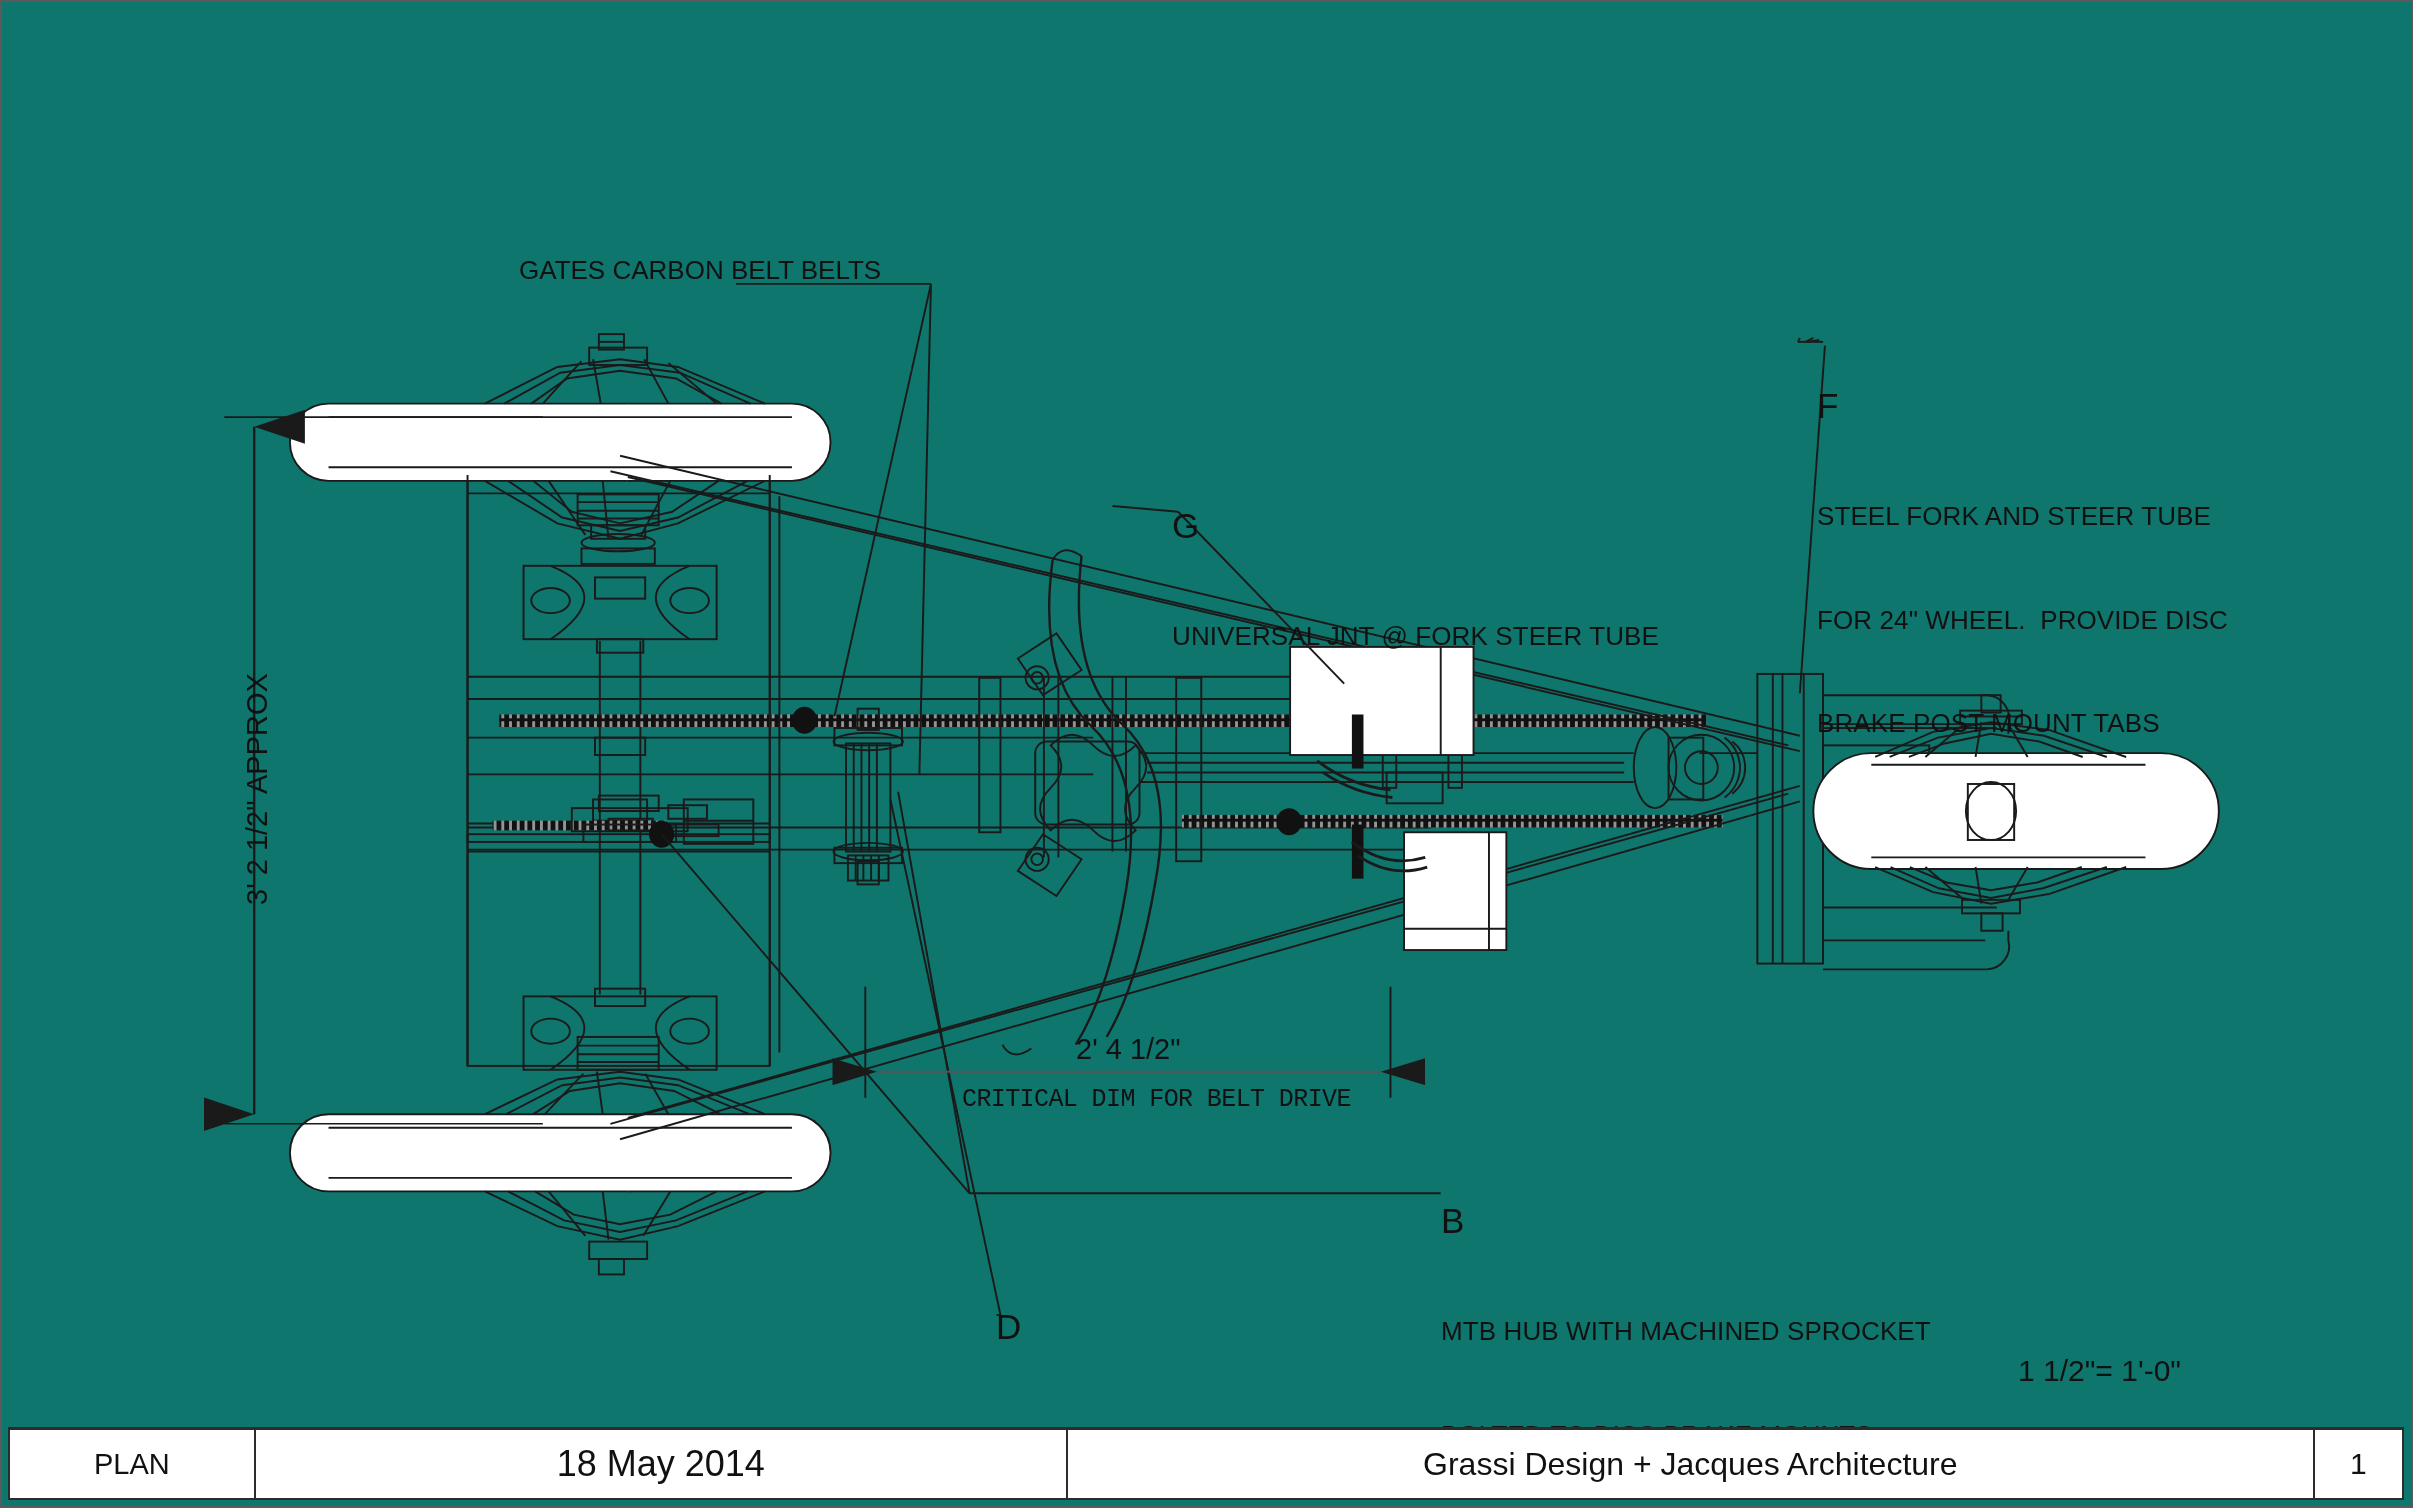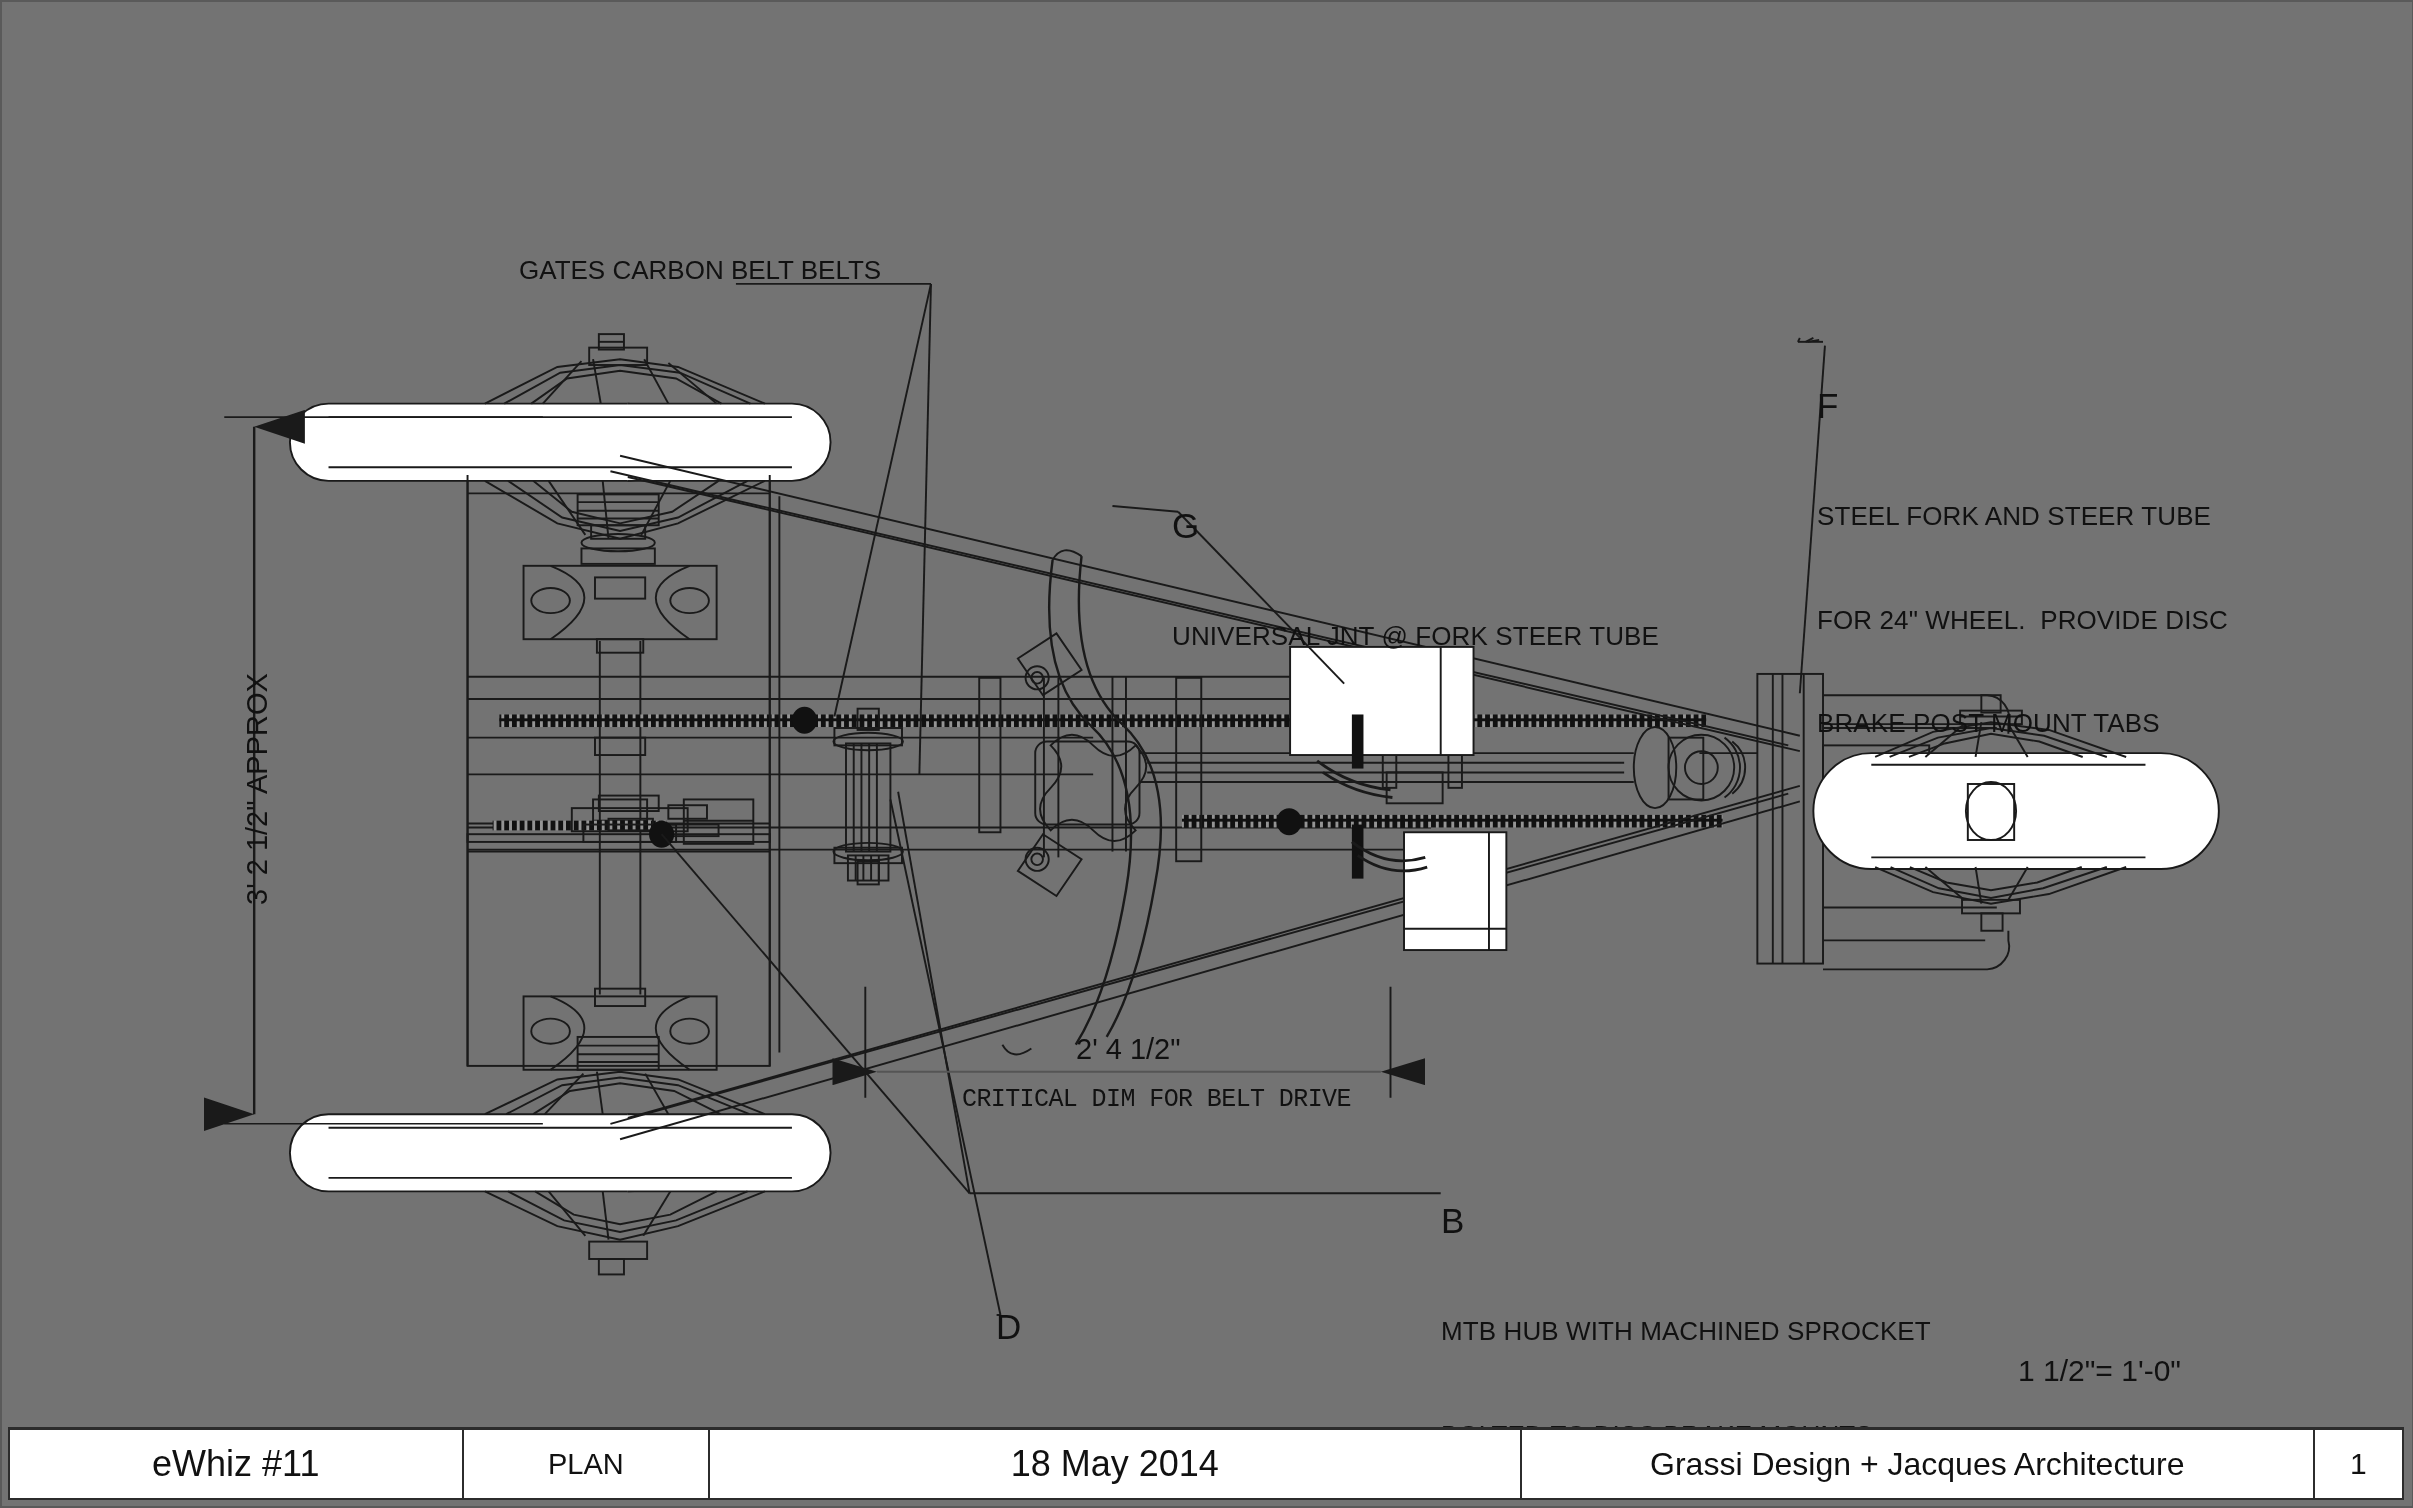--- a/index.html
+++ b/index.html
@@ -9,21 +9,21 @@
     background: #ffffff;
   }
   body {
     font-family: "Liberation Sans", sans-serif;
     color: #111111;
   }
   #sheet {
     position: relative;
     width: 2414px;
     height: 1508px;
-    background: #737373;
+    background: #0f766e;
     border: 2.9px solid #5a5a5a;
     box-sizing: border-box;
     overflow: hidden;
   }
   #drawing-svg {
     position: absolute;
     left: 0; top: 0;
     width: 2414px;
     height: 1508px;
   }
@@ -475,21 +475,20 @@
 
   <div class="vdim-text" style="left:239px; top:903px;">3' 2 1/2" APPROX</div>
 
   <div class="dim-text" style="left:1074px; top:1031px;">2' 4 1/2"</div>
 
   <div class="dim-sub" style="left:960px; top:1083px;">CRITICAL DIM FOR BELT DRIVE</div>
 
   <div class="scale-text" style="left:2016px; top:1352px;">1 1/2"= 1'-0"</div>
 
   <div id="title-block">
-    <div class="cell tb-project">eWhiz #11</div>
     <div class="cell tb-view">PLAN</div>
     <div class="cell tb-date">18 May 2014</div>
     <div class="cell tb-firm">Grassi Design + Jacques Architecture</div>
     <div class="cell tb-page">1</div>
   </div>
 
 </div>
 
 
 </body></html>

